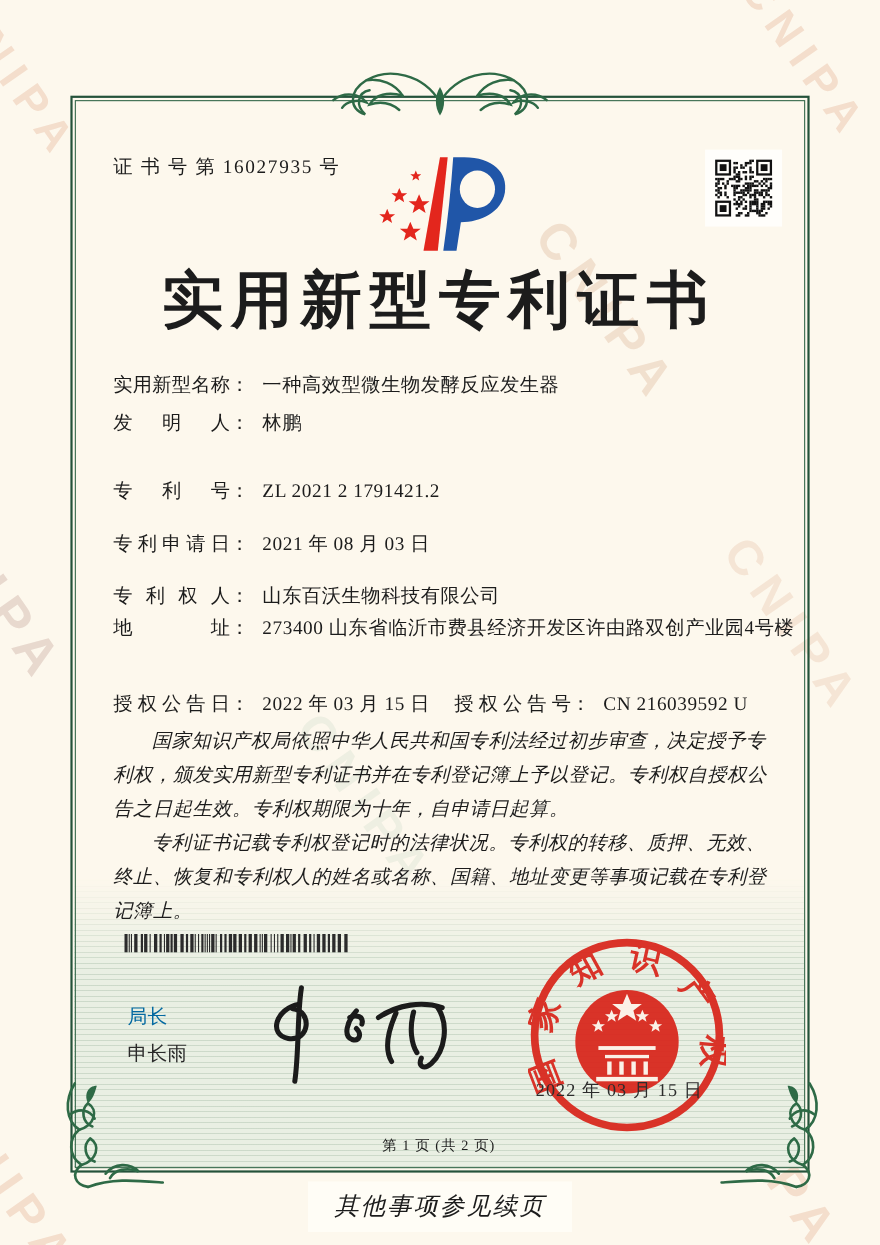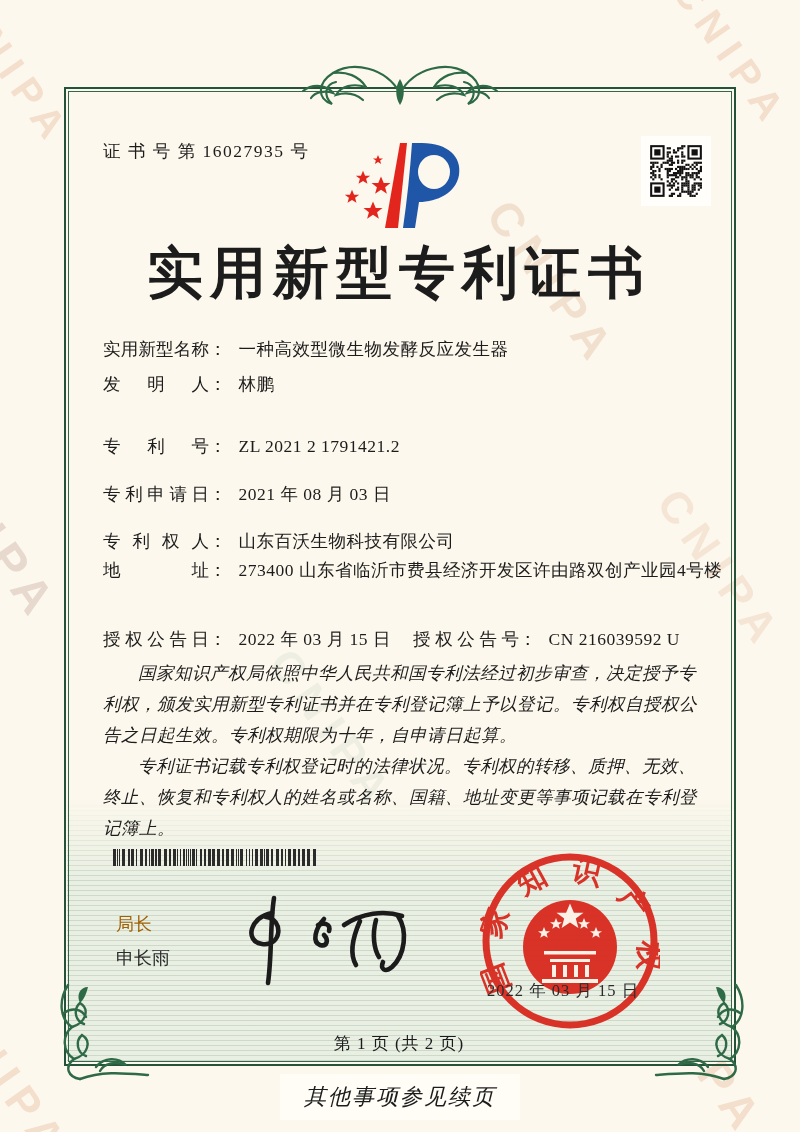--- a/index.html
+++ b/index.html
@@ -56,29 +56,29 @@
   .row-name{top:336px;} .row-inventor{top:371px;} .row-patentno{top:433px;}
   .row-filing{top:481px;} .row-patentee{top:528px;} .row-address{top:557px;}
   .row-grantdate{top:626px;} .row-grantno{top:626px; left:413px;}
   
   .body-text{position:absolute; left:103px; top:658px; width:596px; z-index:4;
       font-size:17.5px; line-height:31px; font-style:italic; letter-spacing:.5px;}
   .body-text p{margin:0; text-indent:2em;}
   
   .barcode{position:absolute; left:113px; top:849px; z-index:4;}
   .signoff-title{position:absolute; left:116px; top:912px; font-size:18px; z-index:4;
-      font-family:"Liberation Sans","DejaVu Sans",sans-serif; color:#a16207;}
+      font-family:"Liberation Sans","DejaVu Sans",sans-serif; color:#0369a1;}
   .signoff-name{position:absolute; left:116px; top:946px; font-size:18px; z-index:4;
       font-family:Liberation Sans, sans-serif; color:#2a2a2a;}
   .signature{position:absolute; left:232px; top:893px; z-index:4;}
   .seal{position:absolute; left:480px; top:851px; z-index:4; opacity:.95;}
   .seal-date{position:absolute; left:487px; top:980px; width:160px; font-size:16.5px;
       letter-spacing:1px; color:#2c2c2c; z-index:5; white-space:nowrap;}
   .page-info{position:absolute; left:64px; top:1032px; width:670px; text-align:center;
-      font-size:17px; letter-spacing:1px; z-index:4;}
+      font-size:13px; letter-spacing:1px; z-index:4;}
   .continuation{position:absolute; left:0; top:1074px; width:800px; text-align:center; z-index:4;}
   .continuation span{display:inline-block; background:#fffdf6; padding:8px 24px;
       font-size:22px; font-style:italic; letter-spacing:2px;}
 </style>
 </head>
 <body>
 
 <div class="page">
 
   <div class="wm wm1">CNIPA</div>

